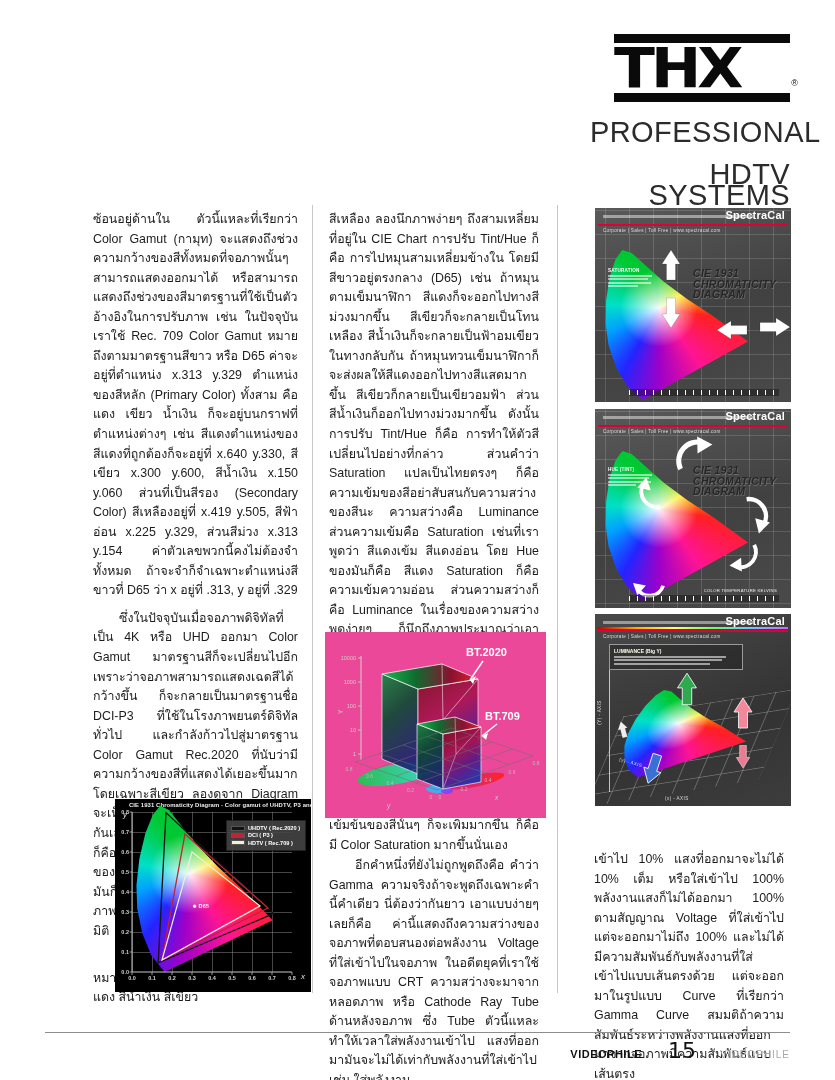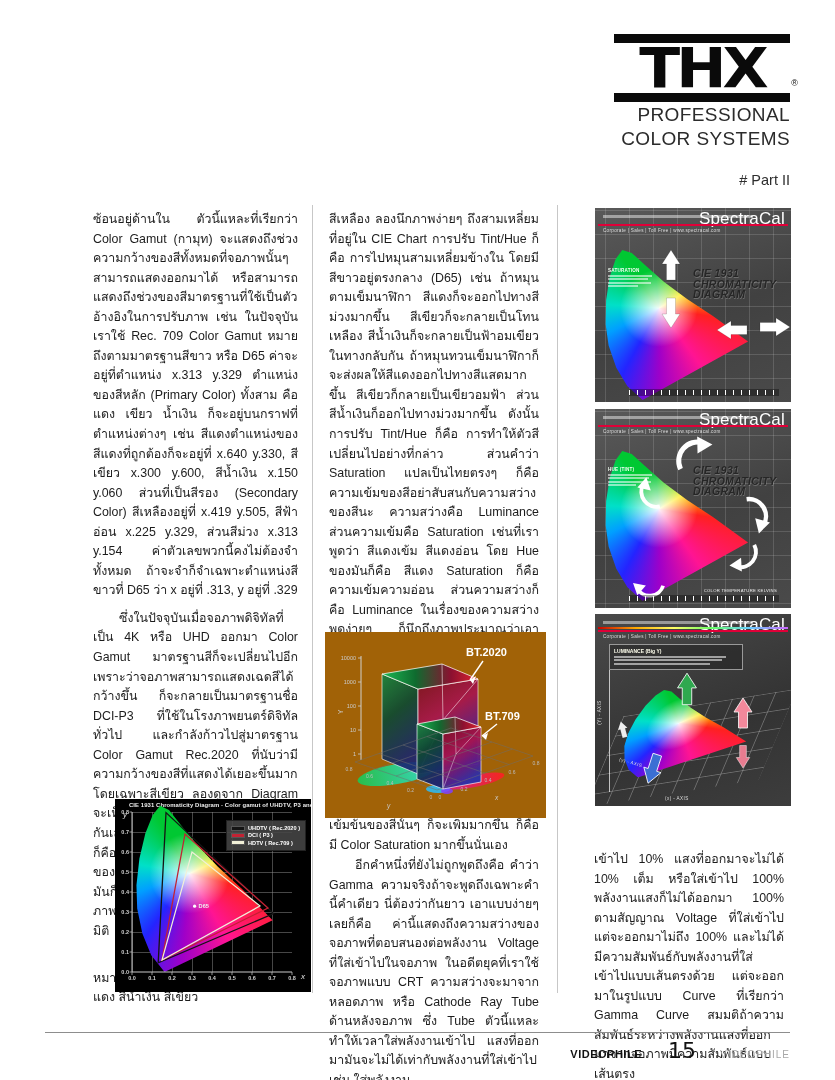--- a/index.html
+++ b/index.html
@@ -1,25 +1,25 @@
 <!DOCTYPE html>
 <html><head>
 <meta charset="utf-8">
 <style>
   html,body{margin:0;padding:0;background:#e9e9e9;}
   .page{position:relative;width:835px;height:1080px;background:#ffffff;overflow:hidden;
         font-family:"Liberation Sans","DejaVu Sans",sans-serif;color:#1c1c1c;}
   
   .thx{position:absolute;left:590px;top:34px;width:200px;}
-  .thx-logo{position:relative;width:176px;margin-left:auto;text-align:center;}
+  .thx-logo{position:relative;width:176px;margin-left:auto;text-align:left;}
   .thx-bar{height:9px;background:#0a0a0a;}
   .thx-letters{font-family:"DejaVu Sans",sans-serif;font-weight:900;font-size:60px;line-height:50px;
                letter-spacing:-4px;color:#0a0a0a;transform:scaleY(.92);}
   .thx-reg{position:absolute;right:-8px;bottom:14px;font-size:9px;color:#0a0a0a;}
-  .thx-sub{margin-top:2px;text-align:right;font-size:19px;line-height:21.5px;color:#2b2b2b;
+  .thx-sub{margin-top:20px;text-align:right;font-size:29px;line-height:21.5px;color:#2b2b2b;
            font-weight:400;letter-spacing:.4px;}
   .thx-part{width:176px;margin-left:auto;margin-top:23px;text-align:right;font-size:14.5px;color:#2e2e2e;}
   
   .tcol{position:absolute;font-size:12.4px;line-height:19.55px;text-align:justify;}
   .tcol p{margin:8px;}
   .indent{text-indent:26px;}
   .col-1{left:85px;top:202px;width:221px;}
   .col-2{left:321px;top:202px;width:226px;}
   .col-2b{left:321px;top:848px;width:226px;}
   .col-3{left:586px;top:842px;width:206px;}
@@ -28,21 +28,21 @@
   .vdiv2{left:557px;}
   
   .sc-img{position:absolute;background:linear-gradient(160deg,#5a5a5a,#414141 55%,#4a4a4a);overflow:hidden;}
   .sc-grid{position:absolute;inset:0;
     background-image:linear-gradient(rgba(255,255,255,.14) 1px,transparent 1px),
                      linear-gradient(90deg,rgba(255,255,255,.14) 1px,transparent 1px);
     background-size:24px 24px;background-position:10px 2px;}
   .sc1{left:595px;top:208px;width:196px;height:194px;}
   .sc2{left:595px;top:409px;width:196px;height:199px;}
   .sc3{left:595px;top:614px;width:196px;height:192px;background:linear-gradient(160deg,#4a4a4a,#333 60%,#3d3d3d);}
-  .sc-logo{position:absolute;top:1px;right:6px;color:#fff;font-weight:normal;font-size:17px;letter-spacing:.2px;}
+  .sc-logo{position:absolute;top:1px;right:6px;color:#fff;font-weight:bold;font-size:11px;letter-spacing:.2px;}
   .sc-addr{position:absolute;top:7px;left:8px;width:150px;height:3px;background:rgba(255,255,255,.45);}
   .sc-redline{position:absolute;top:16px;left:3px;right:3px;height:2px;background:#e00038;}
   .sc-greenline{position:absolute;top:13px;left:3px;right:3px;height:2px;
     background:linear-gradient(90deg,#c00,#fa0,#ff6,#6f6,#6cf,#c6f);}
   .sc-contacts{position:absolute;top:20px;left:8px;right:6px;font-size:4.6px;color:#ddd;letter-spacing:.3px;white-space:nowrap;overflow:hidden;}
   .sc-cietitle{position:absolute;color:#262626;font-weight:800;font-size:10.5px;line-height:10.5px;
     letter-spacing:.3px;text-shadow:.5px .5px 0 rgba(255,255,255,.22);font-style:italic;}
   .cie-horseshoe{position:absolute;
     clip-path:polygon(22% 100%,13% 90%,7% 77%,3.5% 62%,3% 48%,5% 32%,9% 17%,14% 6%,19% .5%,25% 3%,33% 12%,44% 24%,58% 37%,74% 50%,95% 69%);
     background:
@@ -65,21 +65,21 @@
   .floor{position:absolute;left:8px;top:92px;width:176px;height:84px;opacity:.55;
     background-image:linear-gradient(rgba(255,255,255,.5) 1px,transparent 1px),
                      linear-gradient(90deg,rgba(255,255,255,.5) 1px,transparent 1px);
     background-size:22px 18px;transform:rotate(-9deg) skewX(-32deg);}
   .ax{position:absolute;font-size:4.6px;color:#ddd;letter-spacing:.4px;}
   .ax-Y{left:-8px;top:96px;transform:rotate(-90deg);}
   .ax-y{left:24px;top:146px;transform:rotate(16deg);}
   .ax-x{left:70px;bottom:5px;}
   .vaxis3{position:absolute;left:14px;top:38px;width:1px;height:140px;background:rgba(255,255,255,.7);}
   
-  .vol3d{position:absolute;left:325px;top:632px;width:221px;height:186px;background:#a16207;}
+  .vol3d{position:absolute;left:325px;top:632px;width:221px;height:186px;background:#ec4899;}
   .vol3d svg{position:absolute;inset:0;}
   
   .ciechart{position:absolute;left:115px;top:799px;width:196px;height:193px;background:#000;overflow:hidden;}
   .cie-title{position:absolute;top:3px;left:14px;right:2px;font-size:5.9px;font-weight:bold;color:#efefef;letter-spacing:.1px;white-space:nowrap;}
   .cie-grid{position:absolute;left:17px;top:13px;width:160px;height:160px;
     background-image:linear-gradient(rgba(140,140,140,.5) 1px,transparent 1px),
                      linear-gradient(90deg,rgba(140,140,140,.5) 1px,transparent 1px);
     background-size:20px 20px;}
   .hs-chart{left:17px;top:6px;width:148px;height:167px;}
   .ciechart svg{position:absolute;inset:0;z-index:3;}
@@ -137,21 +137,21 @@
 <div class="page">
 
   <div class="thx">
     <div class="thx-logo">
       <div class="thx-bar"></div>
       <div class="thx-letters">THX</div>
       <div class="thx-bar"></div>
       <div class="thx-reg">®</div>
     </div>
     <div class="thx-sub">PROFESSIONAL</div>
-    <div class="thx-sub">COLOR SYSTEMS</div>
+    <div class="thx-sub">HDTV SYSTEMS</div>
     <div class="thx-part"># Part II</div>
   </div>
 
   <div class="vdiv vdiv1"></div>
   <div class="vdiv vdiv2"></div>
 
   <div class="tcol col-1">
     <p>ซ้อนอยู่ด้านใน ตัวนี้แหละที่เรียกว่า Color Gamut (กามุท) จะแสดงถึงช่วงความกว้างของสีทั้งหมดที่จอภาพนั้นๆ สามารถแสดงออกมาได้ หรือสามารถแสดงถึงช่วงของสีมาตรฐานที่ใช้เป็นตัวอ้างอิงในการปรับภาพ เช่น ในปัจจุบัน เราใช้ Rec. 709 Color Gamut หมายถึงตามมาตรฐานสีขาว หรือ D65 ค่าจะอยู่ที่ตำแหน่ง x.313 y.329 ตำแหน่งของสีหลัก (Primary Color) ทั้งสาม คือ แดง เขียว น้ำเงิน ก็จะอยู่บนกราฟที่ตำแหน่งต่างๆ เช่น สีแดงตำแหน่งของสีแดงที่ถูกต้องก็จะอยู่ที่ x.640 y.330, สีเขียว x.300 y.600, สีน้ำเงิน x.150 y.060 ส่วนที่เป็นสีรอง (Secondary Color) สีเหลืองอยู่ที่ x.419 y.505, สีฟ้าอ่อน x.225 y.329, ส่วนสีม่วง x.313 y.154 ค่าตัวเลขพวกนี้คงไม่ต้องจำทั้งหมด ถ้าจะจำก็จำเฉพาะตำแหน่งสีขาวที่ D65 ว่า x อยู่ที่ .313, y อยู่ที่ .329</p>
     <p class="indent">ซึ่งในปัจจุบันเมื่อจอภาพดิจิทัลที่เป็น 4K หรือ UHD ออกมา Color Gamut มาตรฐานสีก็จะเปลี่ยนไปอีก เพราะว่าจอภาพสามารถแสดงเฉดสีได้กว้างขึ้น ก็จะกลายเป็นมาตรฐานชื่อ DCI-P3 ที่ใช้ในโรงภาพยนตร์ดิจิทัลทั่วไป และกำลังก้าวไปสู่มาตรฐาน Color Gamut Rec.2020 ที่นับว่ามีความกว้างของสีที่แสดงได้เยอะขึ้นมาก โดยเฉพาะสีเขียว ลองดูจาก Diagram จะเห็นว่าขยายขึ้นไปอยู่ที่ x.170 y.797 กันเลย ส่วนอีกค่านอกจาก x กับ y แล้วก็คือค่า Y (big Y) ที่แสดงถึงความสว่างของสี หรือที่ฝรั่งเรียกว่า Luminance มันก็จะอยู่บนแนวแกน Z ถ้าเรามองภาพ CIE Chromaticity เป็นภาพสามมิติ</p>
     <p class="indent">ต่อมาคือ คำว่า Tint หรือ Hue หมายถึงตัวสีที่ทำให้แยกได้ว่าเป็นสีแดง สีน้ำเงิน สีเขียว</p>

